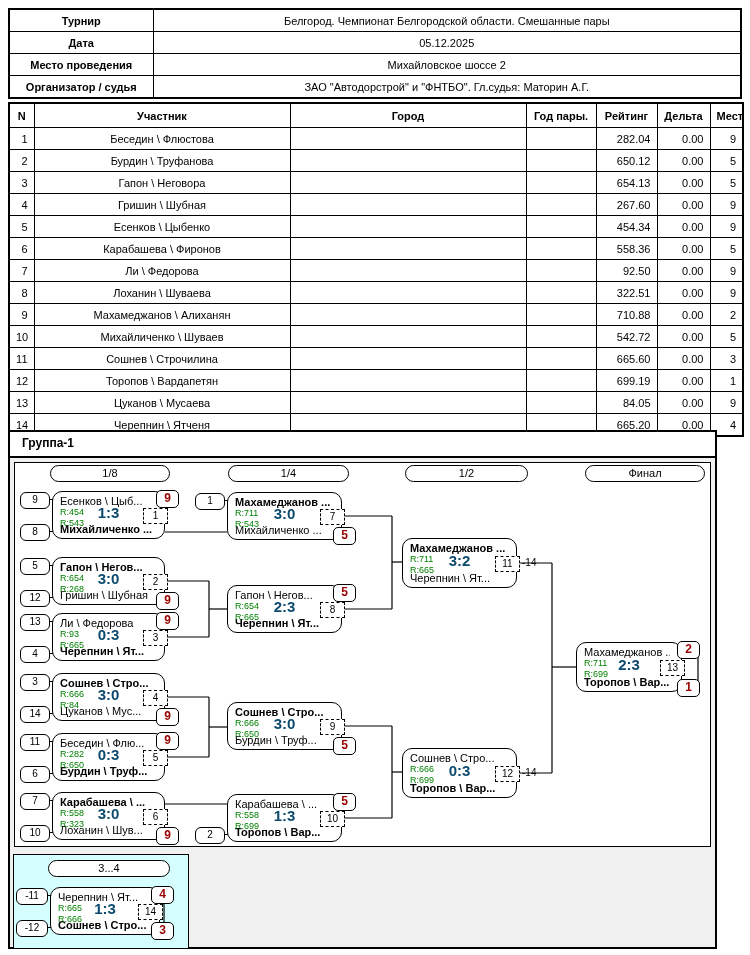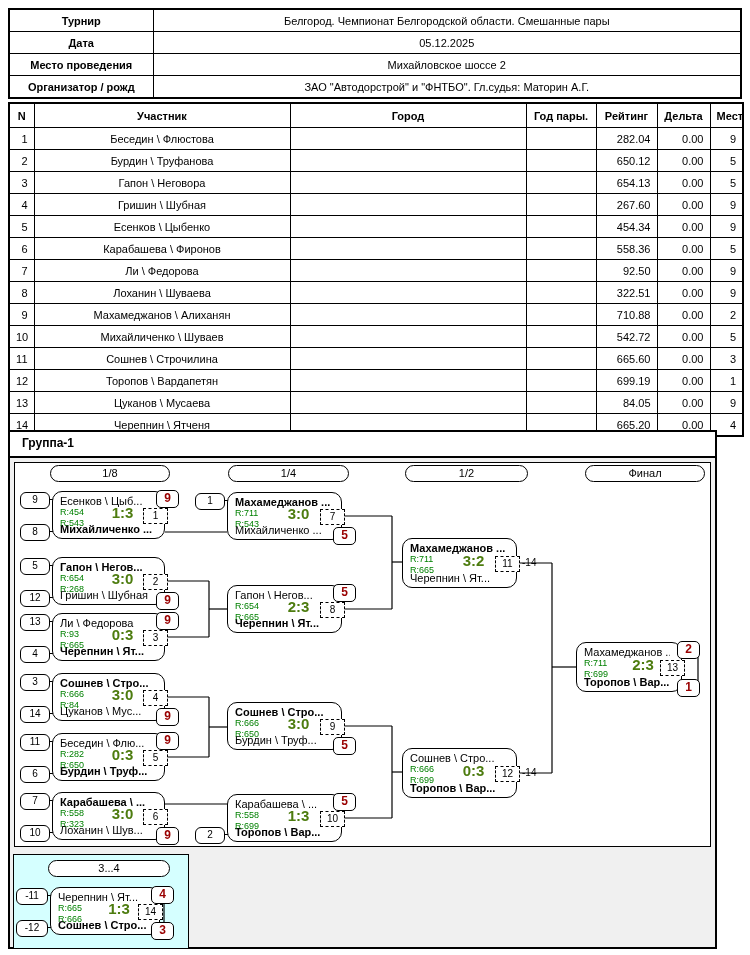--- a/index.html
+++ b/index.html
@@ -19,21 +19,21 @@
   .thirdbox{position:absolute;left:3px;top:422px;width:174px;height:93px;background:#d5ffff;border:1.5px solid #000;z-index:0;}
   .wires{position:absolute;left:0;top:0;z-index:1;pointer-events:none;}
   .wires line{stroke:#000;stroke-width:1.2;}
   .pill{position:absolute;height:15px;border:1.5px solid #000;border-radius:9px;background:#fff;text-align:center;font-size:11px;line-height:15px;z-index:2;}
   .match{position:absolute;background:#fff;border:1.5px solid #000;border-radius:10px;box-sizing:border-box;z-index:2;}
   .pname{position:absolute;left:7px;right:11px;font-size:11px;white-space:nowrap;overflow:hidden;color:#000;}
   .pname.top{top:3px;}
   .pname.bot{bottom:3px;}
   .pname.win{font-weight:bold;}
   .rate{position:absolute;left:7px;font-size:9px;line-height:10px;color:#008000;}
-  .score{position:absolute;left:14px;width:100%;text-align:center;font-size:15px;font-weight:bold;color:#4d7c0f;z-index:2;}
+  .score{position:absolute;left:0;width:100%;text-align:center;font-size:15px;font-weight:bold;color:#0c4a6e;z-index:2;}
   .num{position:absolute;right:-4px;width:23px;height:14px;border:1px dashed #000;background:#fff;text-align:center;font-size:10px;line-height:14px;z-index:3;}
   .badge{position:absolute;width:21px;height:16px;border:1.5px solid #000;border-radius:5px;background:#fff;text-align:center;font-size:12px;line-height:14px;font-weight:bold;color:#990000;z-index:4;}
   .tag{position:absolute;height:15px;border:1.5px solid #000;border-radius:6px;background:#fff;text-align:center;font-size:10px;line-height:13px;z-index:2;}
   .stub{position:absolute;height:1px;background:#000;z-index:1;}
   .loser-note{position:absolute;font-size:10px;color:#000;z-index:2;}
 </style>
 </head>
 <body>
 
 <table class="tbl info">
@@ -48,21 +48,21 @@
       </tr>
       <tr>
         <td class="lbl al">Дата</td>
         <td class="al">05.12.2025</td>
       </tr>
       <tr>
         <td class="lbl al">Место проведения</td>
         <td class="al">Михайловское шоссе 2</td>
       </tr>
       <tr>
-        <td class="lbl al">Организатор / рожд</td>
+        <td class="lbl al">Организатор / судья</td>
         <td class="al">ЗАО "Автодорстрой" и "ФНТБО". Гл.судья: Маторин А.Г.</td>
       </tr>
     </tbody>
 </table>
 
 <table class="tbl plist">
   <colgroup>
     <col style="width:25px">
       <col style="width:256px">
       <col style="width:236px">

